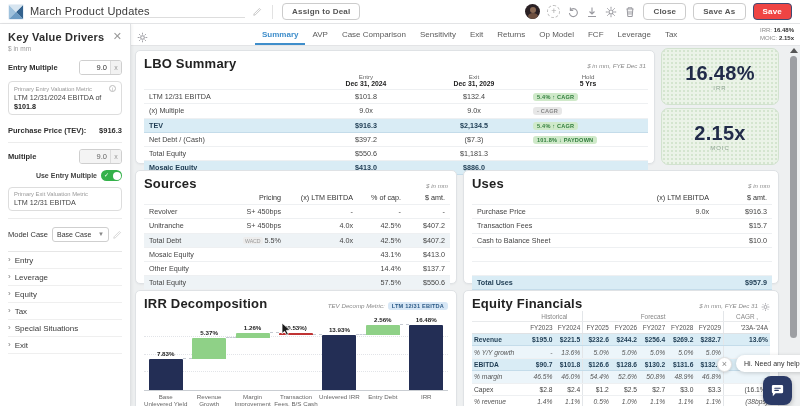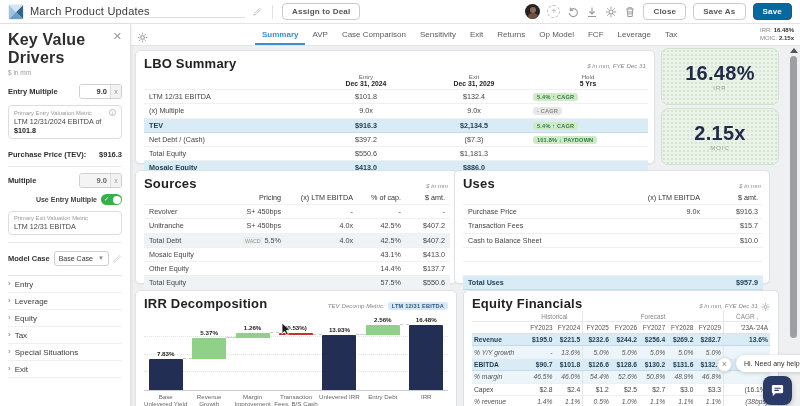--- a/index.html
+++ b/index.html
@@ -9,63 +9,63 @@
   
   .topbar { height:24px; background:#fff; border-bottom:1px solid #e3e4e6;
             display:flex; align-items:center; padding:0 8px; gap:6px; }
   .logo { width:16px; height:16px; display:inline-block; flex:0 0 auto; }
   .doc-title { font-size:11px; color:#3a3a3a; letter-spacing:.2px; padding-right:4px;
                border-bottom:1px solid #ddd; min-width:215px; }
   .icon-mini { width:12px; height:12px; display:inline-flex; align-items:center; justify-content:center; color:#aaa; }
   .vdiv { width:1px; height:14px; background:#e2e2e2; margin:0 3px; }
   .btn { font-family:inherit; font-size:8px; border-radius:4px; padding:3px 9px; cursor:pointer;
          border:1px solid #ccc; background:#fff; color:#555; font-weight:bold; letter-spacing:.2px;}
-  .btn.primary { background:#0369a1; border-color:#3e4b74; color:#fff; }
+  .btn.primary { background:#ef4444; border-color:#3e4b74; color:#fff; }
   .topbar-right { margin-left:auto; display:flex; align-items:center; gap:7px; }
   .avatar { width:15px; height:15px; border-radius:50%; background:#2a2024; position:relative; overflow:hidden; flex:0 0 auto;}
   .avatar:before { content:""; position:absolute; left:4.5px; top:3px; width:6px; height:6px; border-radius:50%; background:#8a6a55;}
   .avatar:after { content:""; position:absolute; left:2.5px; top:9px; width:10px; height:6px; border-radius:50%; background:#6d4f3f;}
   .plus-circle { width:13px; height:13px; border:1px dashed #bbb; border-radius:50%; color:#aaa;
                  font-size:9px; line-height:11px; text-align:center; }
   .tool-ic { width:12px; height:12px; color:#9a9aa0; display:inline-flex; }
   .tool-ic svg { width:12px; height:12px; }
 
   
   .app { display:flex; height:382px; }
   .sidebar { width:131px; background:#fff; border-right:1px solid #dfe1e3; box-shadow:1px 0 3px rgba(0,0,0,.06);
              padding:7px 8px; position:relative; z-index:2; }
   .main { flex:1; display:flex; flex-direction:column; min-width:0; }
 
   
   .sb-head { display:flex; align-items:flex-start; }
-  .sb-title { font-size:16px; font-weight:bold; color:#2e2e2e; letter-spacing:.2px;}
+  .sb-title { font-size:11px; font-weight:bold; color:#2e2e2e; letter-spacing:.2px;}
   .sb-close { margin-left:auto; color:#999; font-size:11px; line-height:10px; cursor:pointer;}
   .sb-units { font-size:6.5px; color:#9a9a9a; margin:2px 0 8px; }
   .fld-row { display:flex; align-items:center; margin-bottom:6px; }
   .fld-label { font-size:7.5px; font-weight:bold; color:#2e2e2e; }
   .num-input { margin-left:auto; display:flex; border:1px solid #cfcfcf; border-radius:3px; overflow:hidden; height:15px;}
-  .num-input input { width:30px; border:0; font-size:7.5px; text-align:right; padding:0 3px; color:#333; outline:none; background:#fff;font-weight:bold;}
+  .num-input input { width:30px; border:0; font-size:7.5px; text-align:right; padding:0 3px; color:#333; outline:none; background:#fff;}
   .num-suffix { width:11px; background:#f2f2f2; border-left:1px solid #dcdcdc; color:#999; font-size:7px;
                 display:flex; align-items:center; justify-content:center; }
   .num-input.disabled input { background:#f4f4f4; color:#666; }
   .metric-box { border:1px solid #ddd; border-radius:4px; padding:3px 5px; margin:2px 0 7px; }
   .metric-cap { font-size:5.8px; color:#999; display:flex; align-items:center;}
   .metric-info { margin-left:auto; width:7px; height:7px; border:1px solid #bbb; border-radius:50%;
                  color:#aaa; font-size:5px; line-height:6px; text-align:center;}
   .metric-val { font-size:7.2px; color:#444; margin-top:1px; }
   .metric-val b { color:#222; }
   .pp-row { display:flex; font-size:7.5px; font-weight:bold; color:#2e2e2e; padding:4px 0 7px; border-bottom:1px solid #ececec; margin-bottom:6px;}
   .pp-val { margin-left:auto; }
   .toggle-row { display:flex; align-items:center; justify-content:flex-end; gap:4px; margin:4px 0 6px;}
   .toggle-label { font-size:7px; font-weight:bold; color:#444; }
   .toggle { width:21px; height:11px; background:#34b14a; border-radius:6px; position:relative; cursor:pointer;}
   .toggle:after { content:""; position:absolute; right:1.5px; top:1.5px; width:8px; height:8px; background:#fff; border-radius:50%;}
   .toggle .tick { position:absolute; left:3px; top:1px; color:#fff; font-size:6px; }
   .mc-row { display:flex; align-items:center; gap:4px; padding:6px 0 8px; border-top:1px solid #ececec; margin-top:2px;}
-  .mc-label { font-size:7.5px; font-weight:bold; white-space:nowrap;}
+  .mc-label { font-size:7.5px; font-weight:normal; white-space:nowrap;}
   .mc-select { flex:1; border:1px solid #cfcfcf; border-radius:3px; height:15px; font-size:7px; color:#333;
                display:flex; align-items:center; padding:0 4px; cursor:pointer;}
   .mc-select .chev { margin-left:auto; font-size:6px; color:#888;}
   .mc-pencil { color:#c9c9c9; }
   .accordion { border-top:1px solid #e6e6e6; }
   .acc-item { display:flex; align-items:center; gap:4px; height:17px; border-bottom:1px solid #efefef;
               font-size:8px; color:#3a3a3a; cursor:pointer; }
   .acc-chev { color:#777; font-size:8px; line-height:8px;}
 
   
@@ -468,21 +468,21 @@
                 <td>Total Sources</td>
                 <td class="r"></td>
                 <td class="r"></td>
                 <td class="r">100.0%</td>
                 <td class="r">$957.9</td>
               </tr>
             </tbody>
         </table>
       </div>
 
-      <div class="card" style="left:323px; top:124px; width:316px; height:114px;">
+      <div class="card" style="left:332px; top:124px; width:316px; height:114px;">
         <div class="card-head">
           <span class="card-title">Uses</span>
           <span class="card-note">$ in mm</span>
         </div>
         <table class="tbl">
           <colgroup>
               <col style="width:150px">
               <col style="width:92px">
               <col style="width:58px">
             </colgroup>

